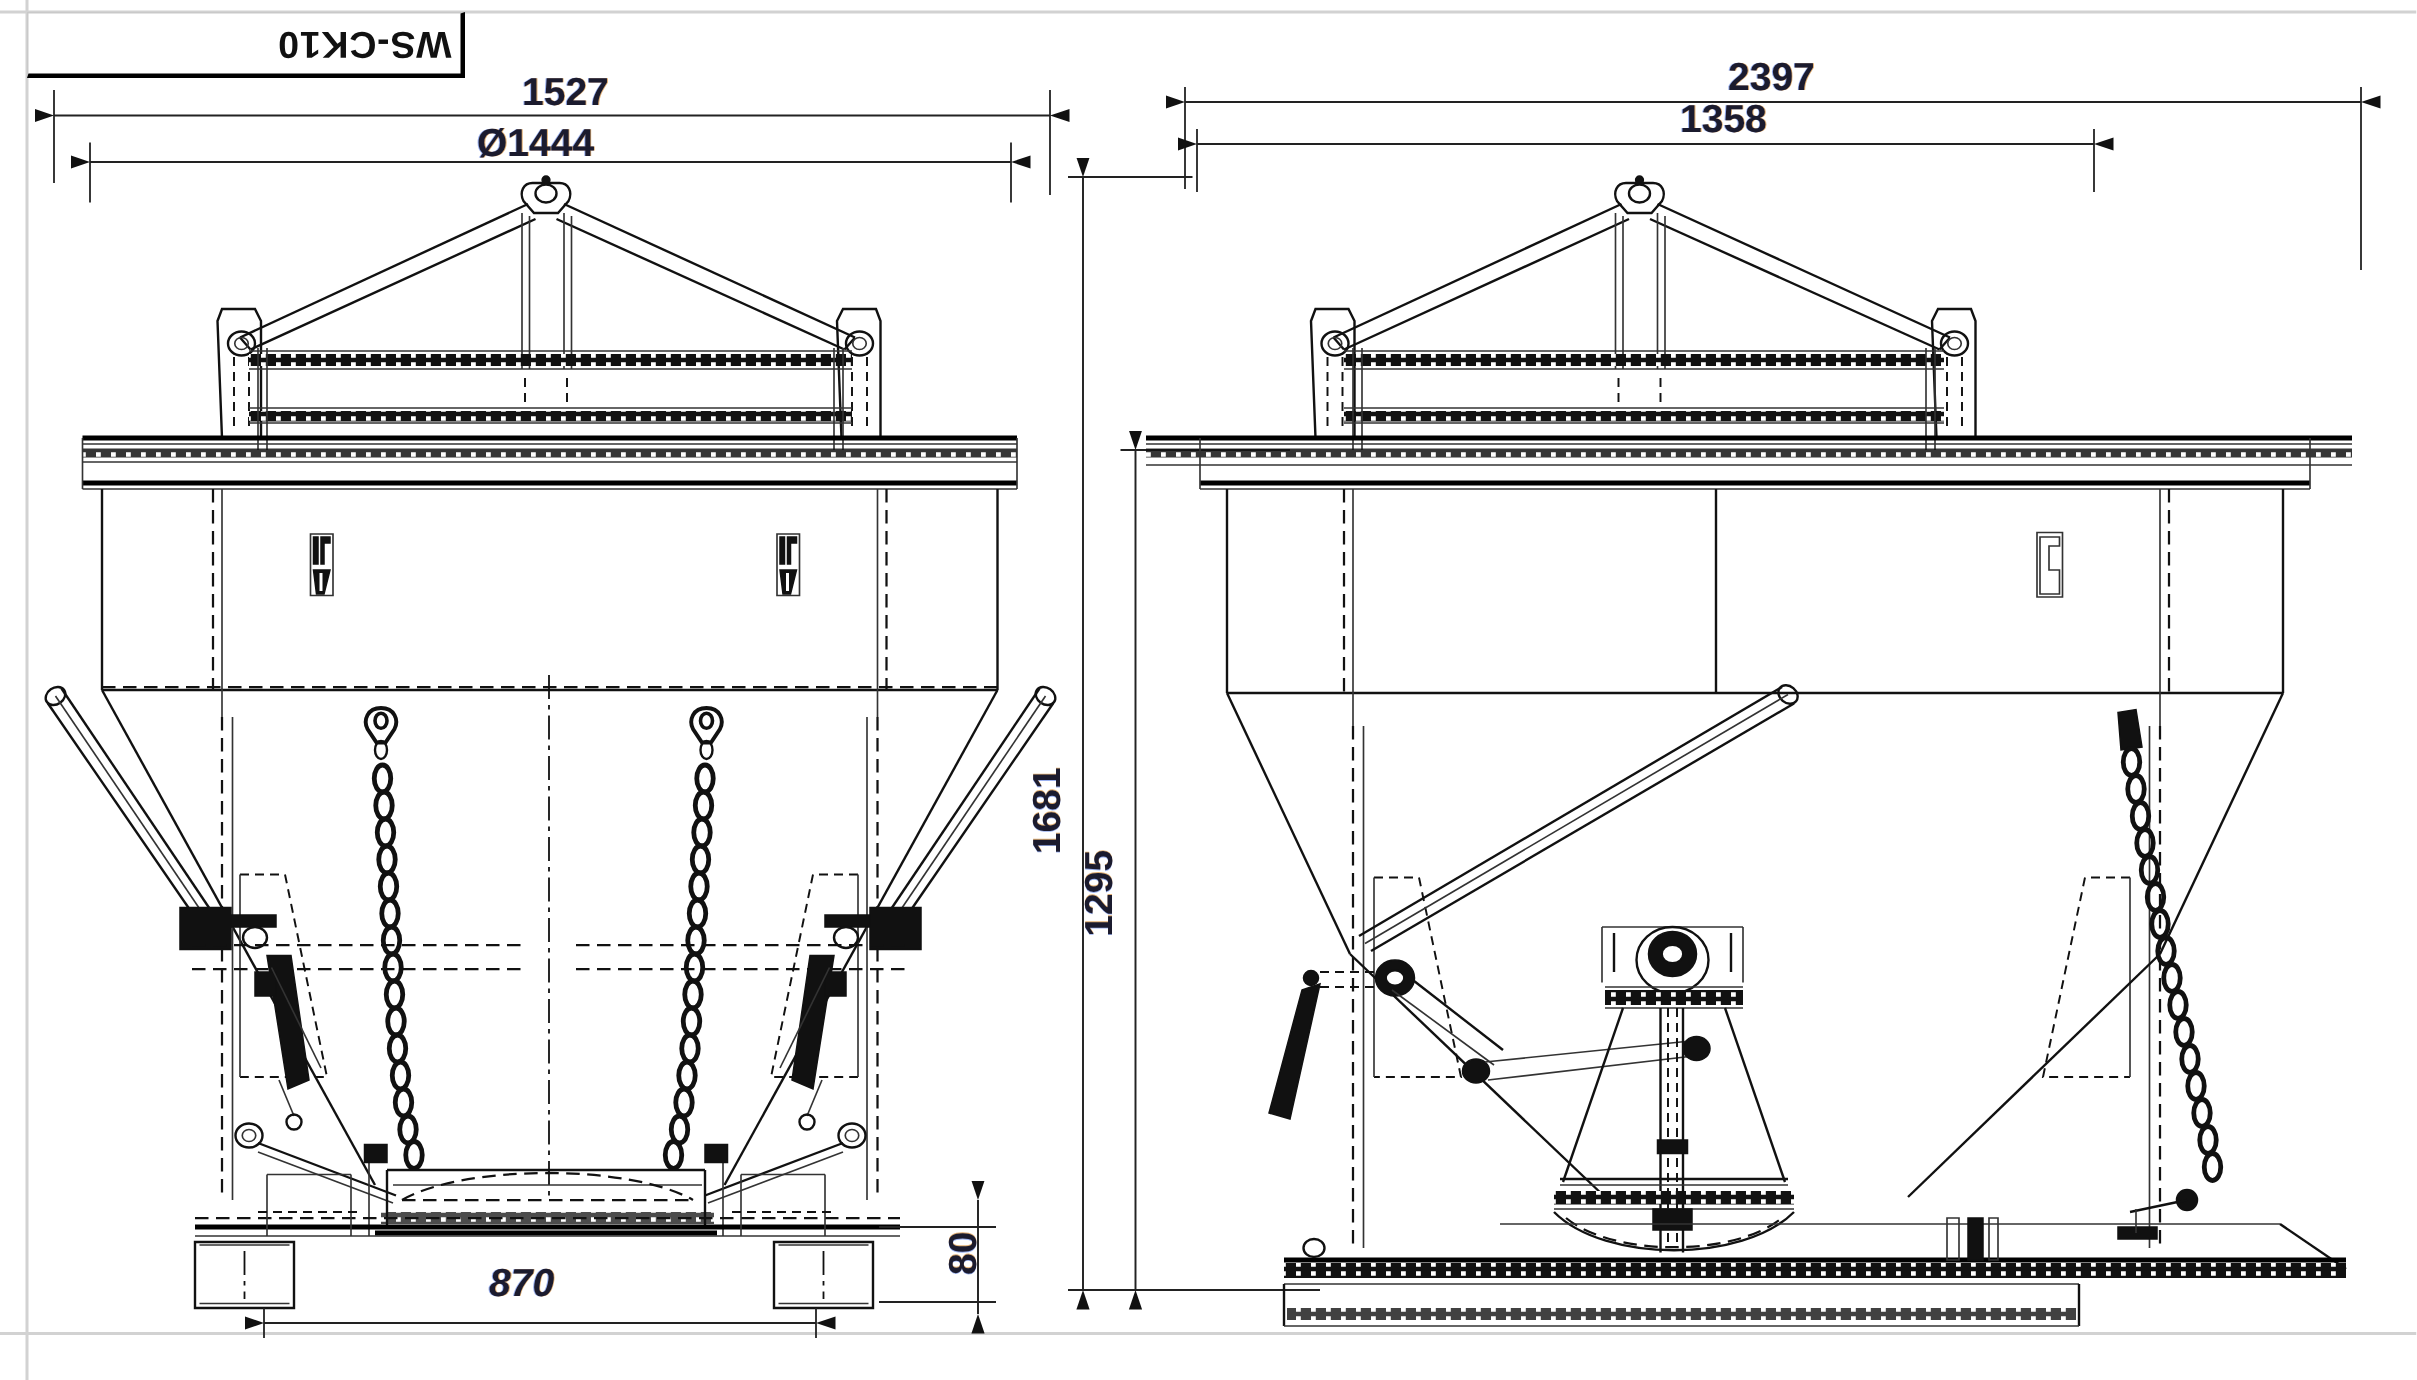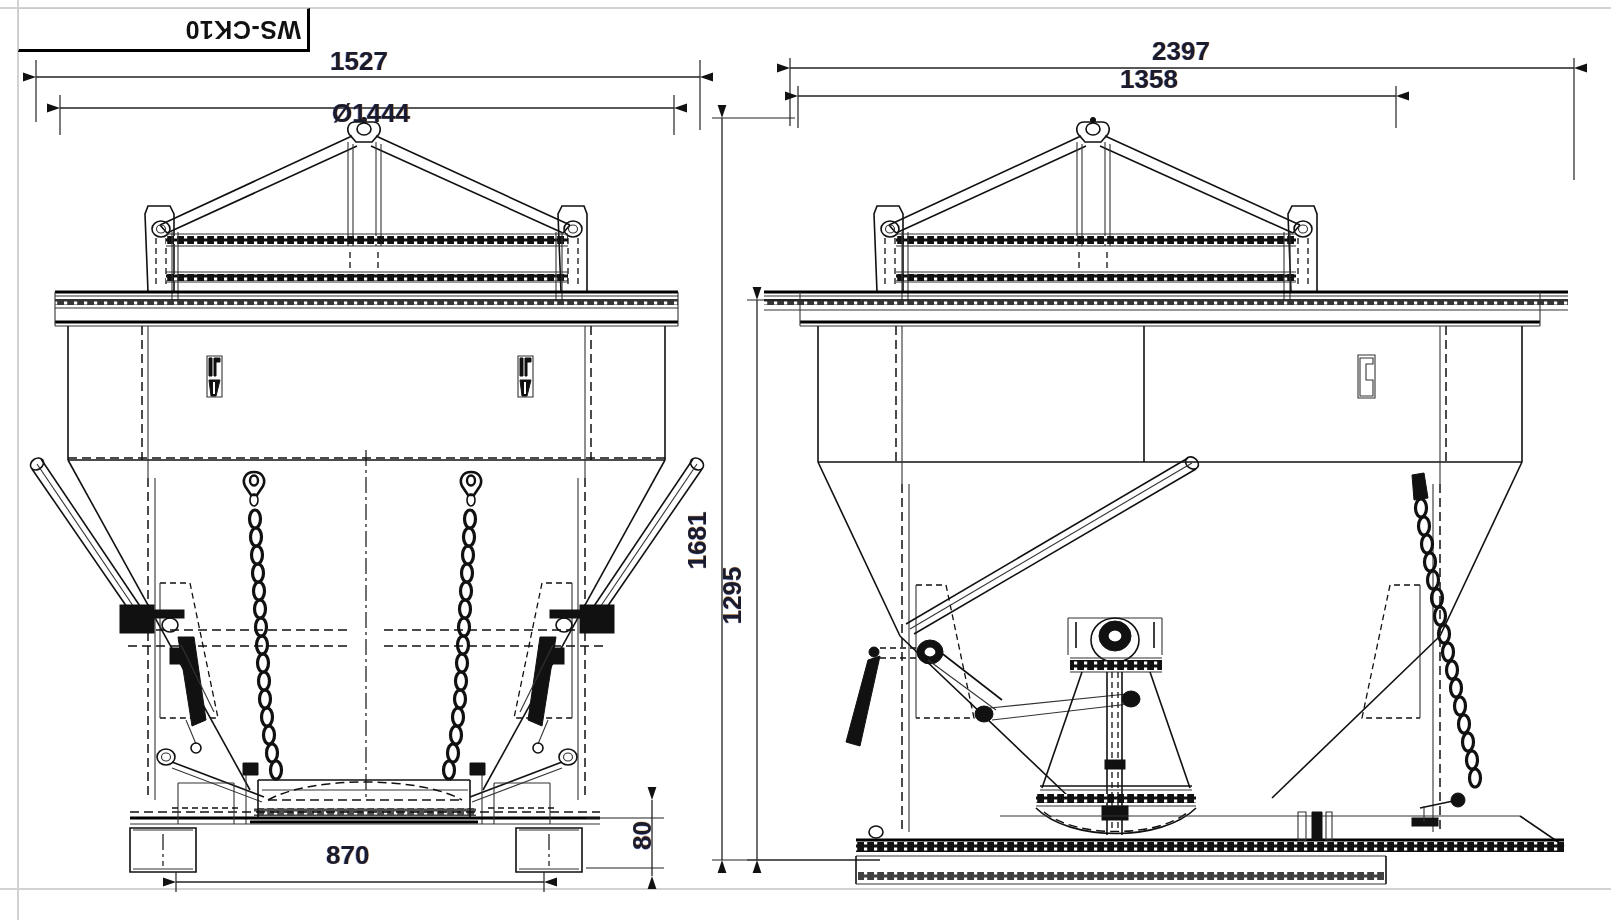--- a/index.html
+++ b/index.html
@@ -539,23 +539,23 @@
 
         <path class="ln-thin" d="M1298,812 L1306,812 L1306,840 L1298,840 Z"></path>
         <path class="fillblk" d="M1312,812 L1322,812 L1322,840 L1312,840 Z"></path>
         <path class="ln-thin" d="M1326,812 L1332,812 L1332,840 L1326,840 Z"></path>
 
         <ellipse cx="876" cy="832" rx="7" ry="6" class="fillnone ln"></ellipse>
       </g>
     </g>
   </svg>
 
-  <span class="dimtext" style="left:330px;top:46px;">1527</span>
-  <span class="dimtext" style="left:318px;top:98px;margin-left:14px;">Ø1444</span>
-  <span class="dimtext" style="left:326px;top:840px;">870</span>
+  <span class="dimtext" style="left:348px;top:46px;">1527</span>
+  <span class="dimtext" style="left:318px;top:80px;">Ø1444</span>
+  <span class="dimtext" style="left:326px;top:840px;font-style:italic;">870</span>
   <span class="dimtext vert" style="left:628px;top:820px;transform:rotate(-90deg);">80</span>
 
   <span class="dimtext" style="left:1152px;top:36px;">2397</span>
   <span class="dimtext" style="left:1120px;top:64px;">1358</span>
   <span class="dimtext vert" style="left:669px;top:525px;transform:rotate(-90deg);">1681</span>
   <span class="dimtext vert" style="left:704px;top:580px;transform:rotate(-90deg);">1295</span>
 
 </div>
 
 </body></html>

